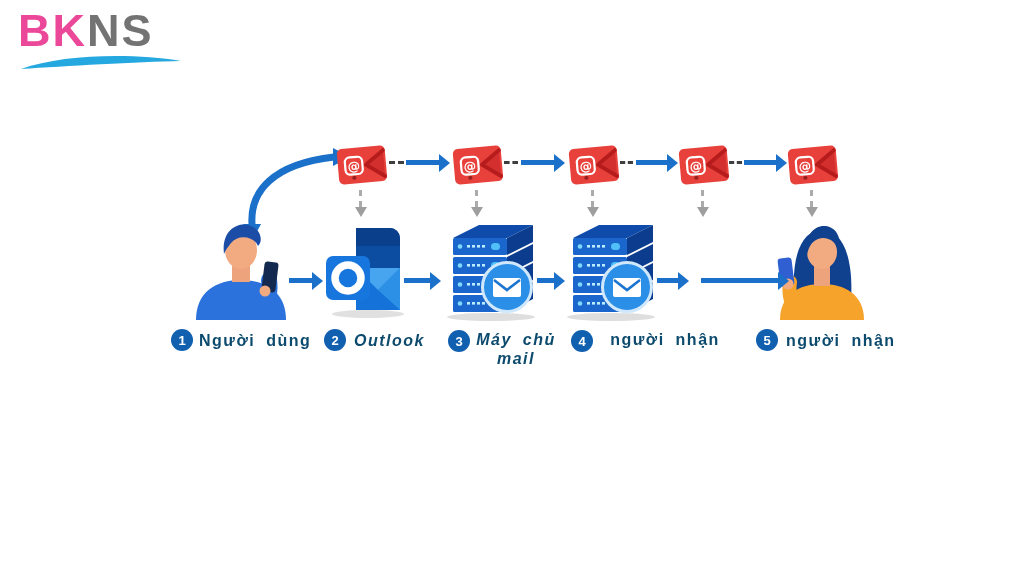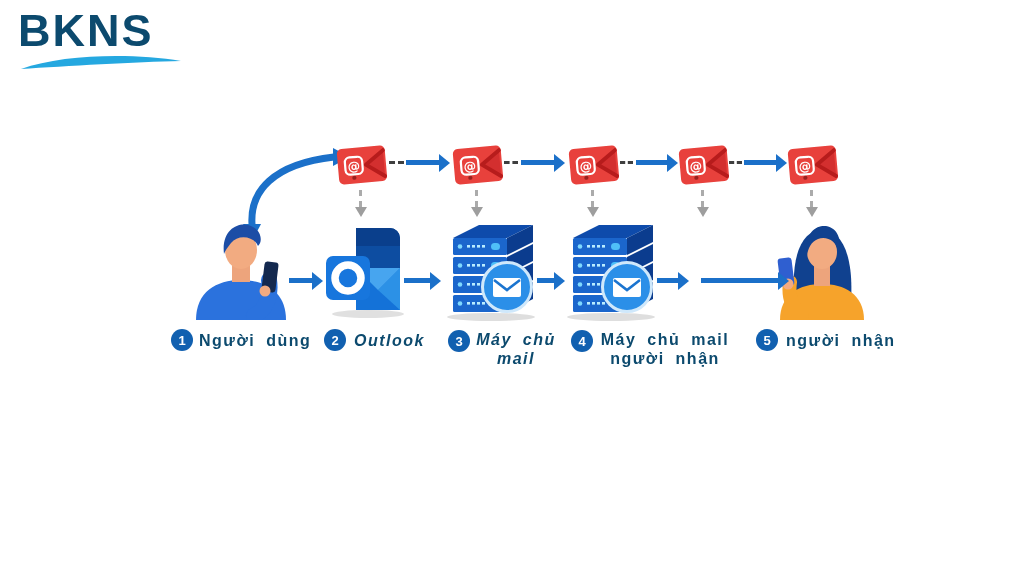--- a/index.html
+++ b/index.html
@@ -2,22 +2,22 @@
 <html><head>
 <meta charset="utf-8">
 <style>
   html,body{margin:0;padding:0;background:#fff;}
   #canvas{position:relative;width:1024px;height:576px;background:#ffffff;overflow:hidden;
           font-family:"Liberation Sans",sans-serif;}
 
   
   .logo{position:absolute;left:18px;top:8px;width:170px;}
   .logo-text{font-size:45px;font-weight:bold;letter-spacing:2px;line-height:1;}
-  .logo-red{color:#0c4a6e;}
-  .logo-blue{color:#0c4a6e;}
+  .logo-red{color:#ec4899;}
+  .logo-blue{color:#737373;}
   .logo-swoosh{position:absolute;left:0;top:44px;}
 
   
   .env{position:absolute;width:50px;height:41px;transform:rotate(-5deg);}
   .env1{left:337px;top:145px;} .env2{left:453px;top:145px;} .env3{left:569px;top:145px;}
   .env4{left:679px;top:145px;} .env5{left:788px;top:145px;}
 
   .gdash{position:absolute;top:161px;height:0;border-top:3px dashed #3f3f3f;}
   .gd1{left:389px;width:15px;} .gd2{left:504px;width:14px;}
   .gd3{left:620px;width:13px;} .gd4{left:729px;width:13px;}
@@ -294,20 +294,19 @@
   <div class="steptext st2">Outlook</div>
 
   <div class="numbadge nb3">3</div>
   <div class="steptext st3">
     <div>Máy chủ</div>
     <div>mail</div>
   </div>
 
   <div class="numbadge nb4">4</div>
   <div class="steptext st4">
-    <div>Máy chủ mail</div>
     <div>người nhận</div>
   </div>
 
   <div class="numbadge nb5">5</div>
   <div class="steptext st5">người nhận</div>
 
 </div>
 
 </body></html>

